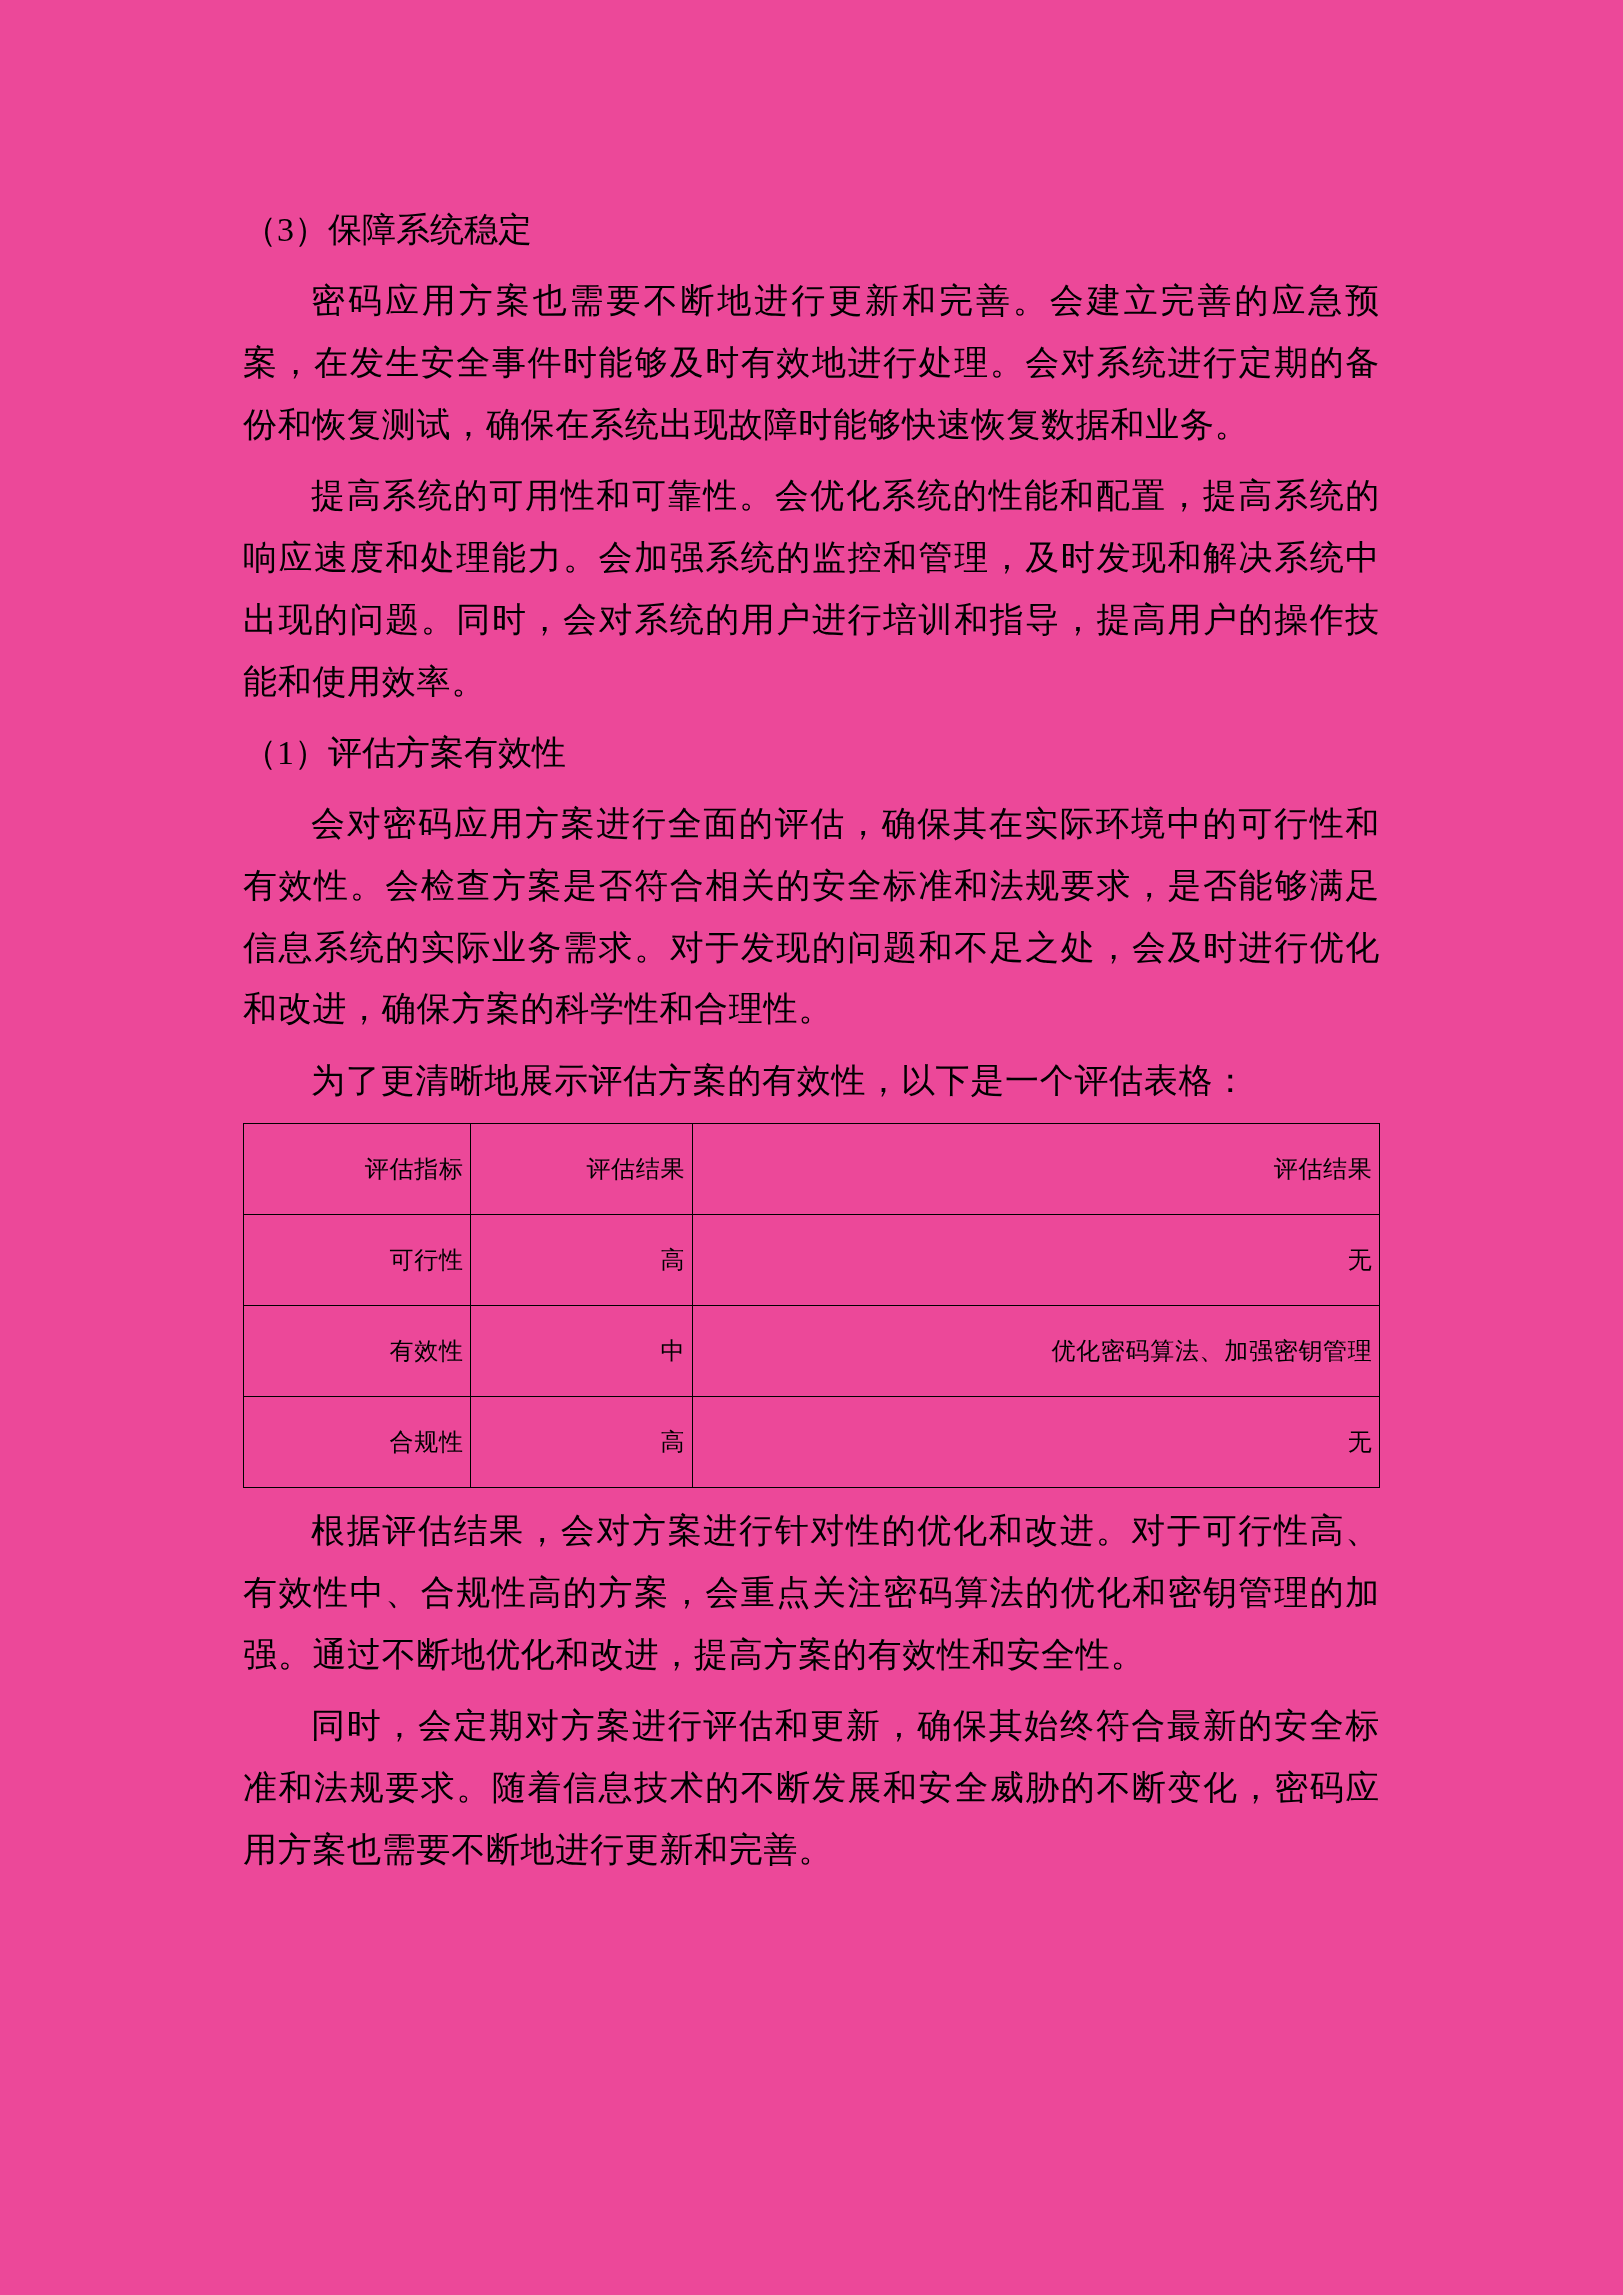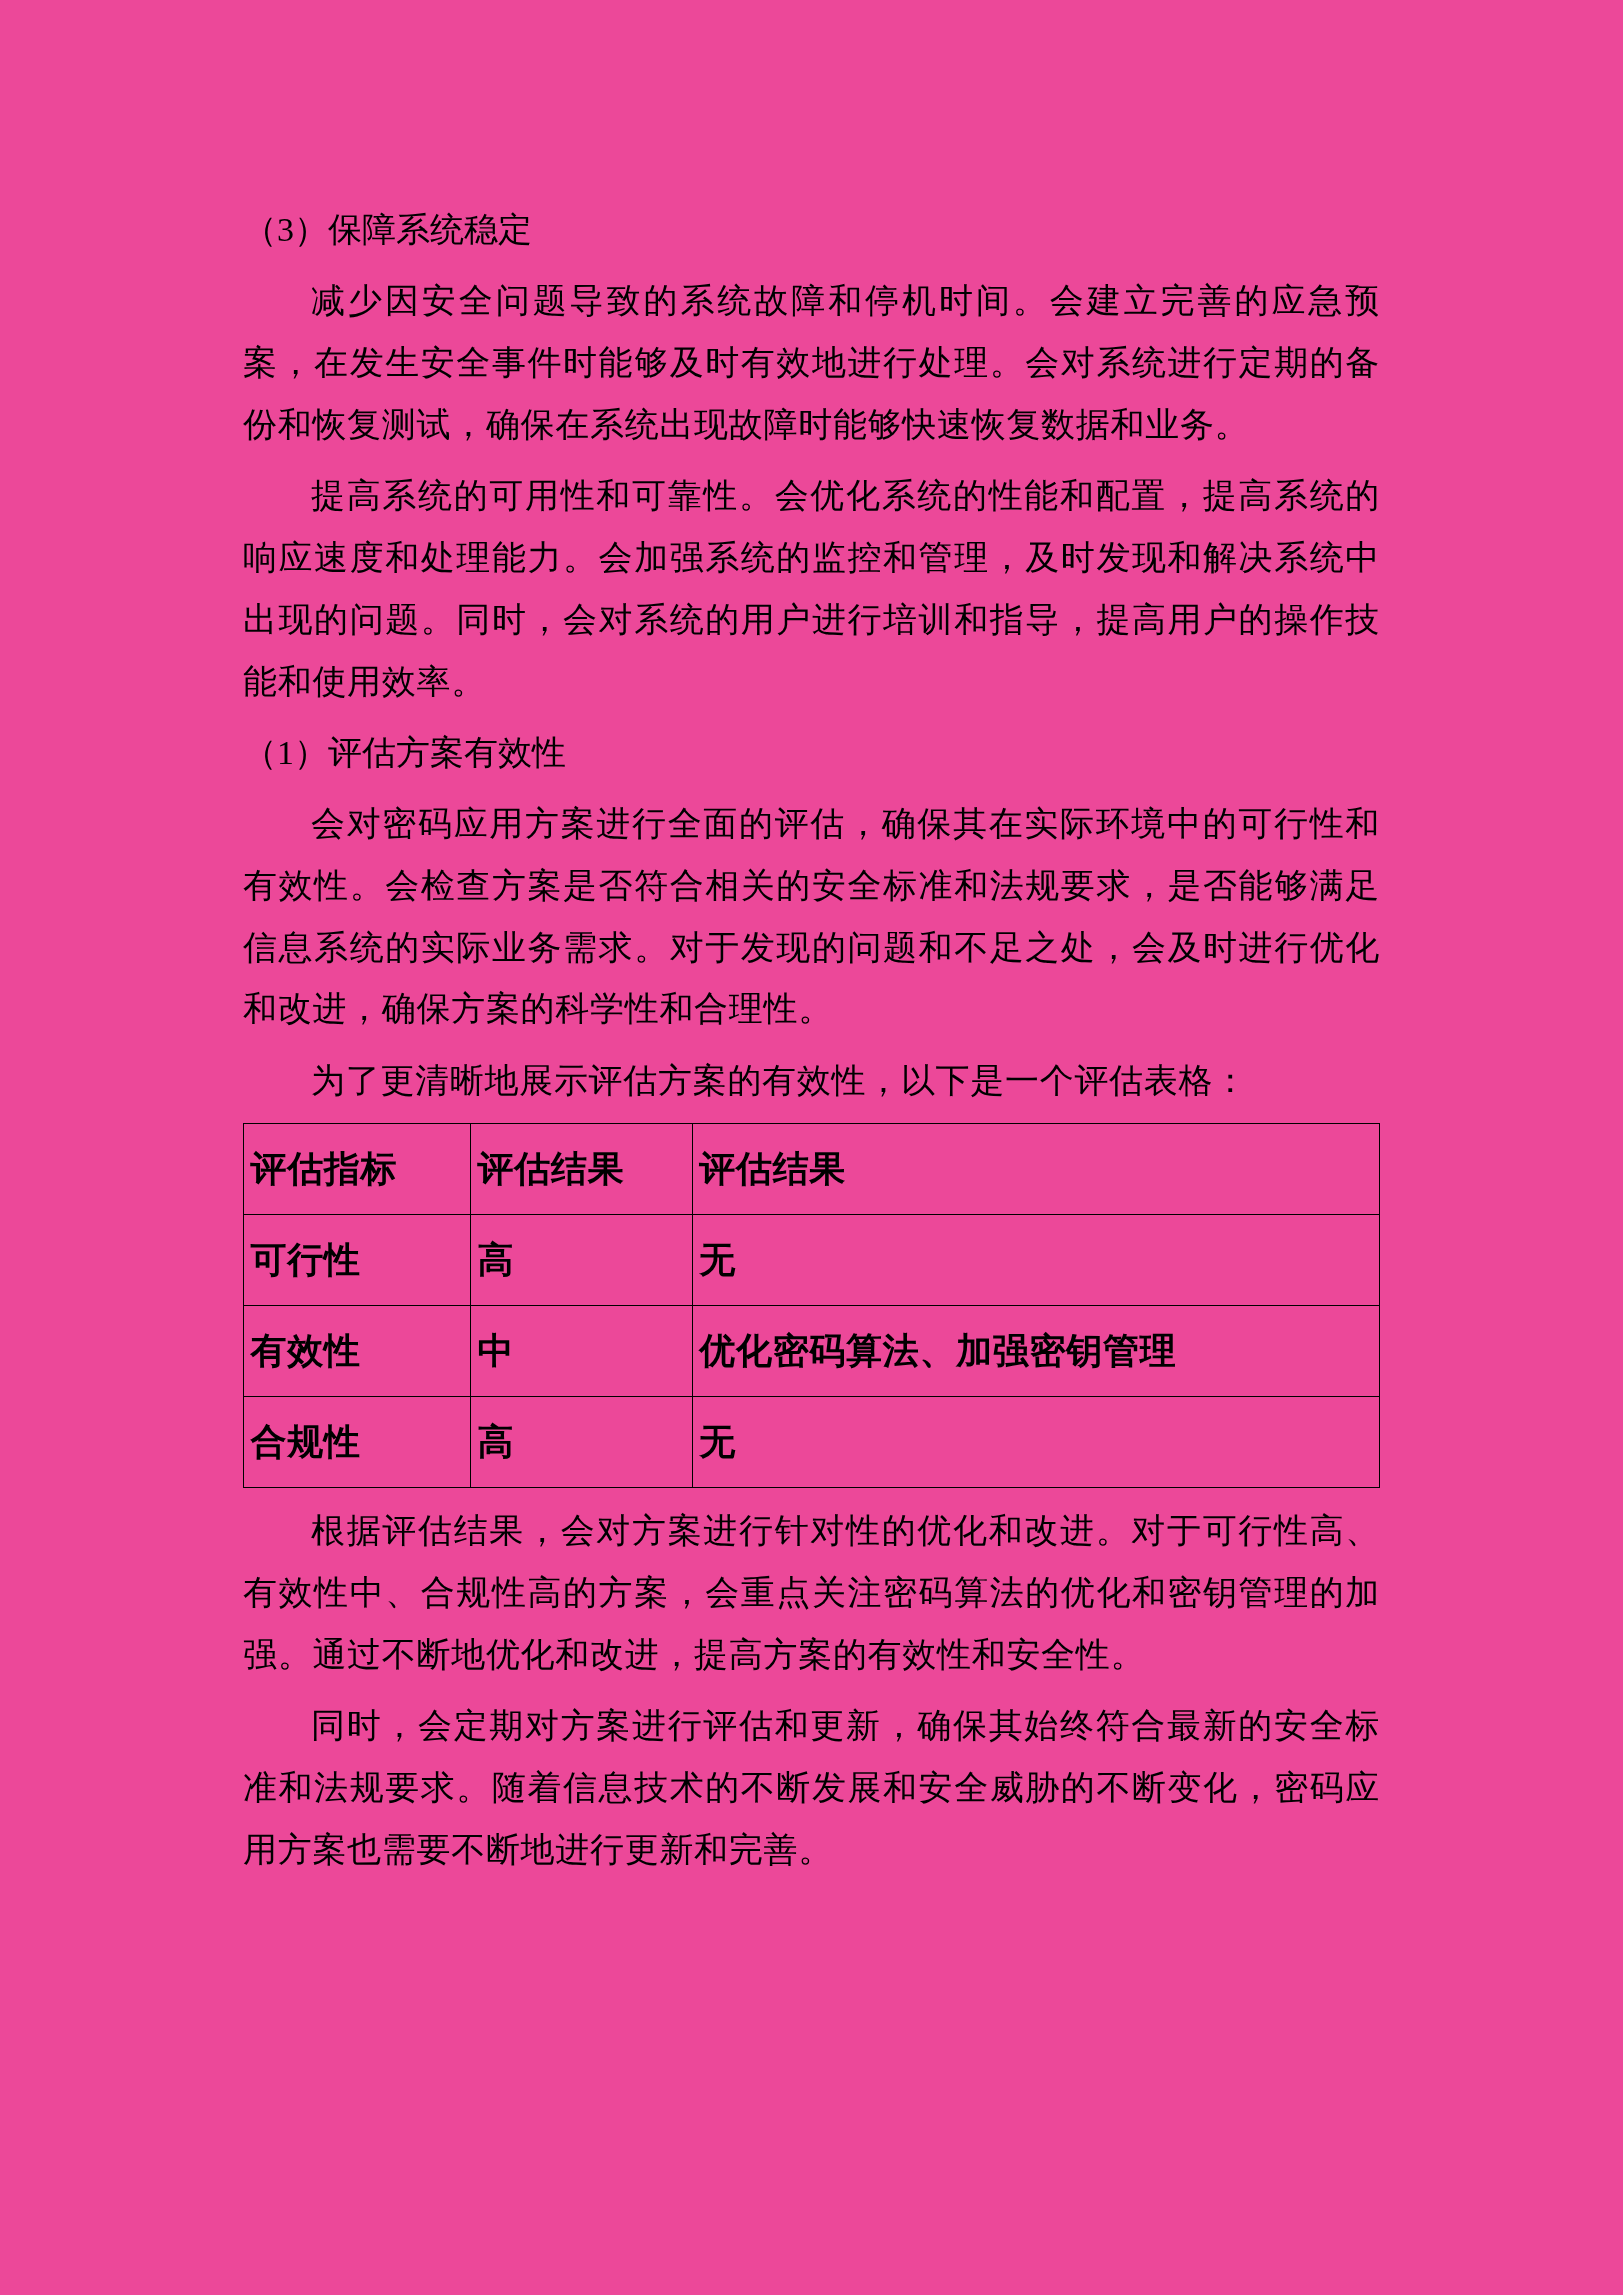--- a/index.html
+++ b/index.html
@@ -38,41 +38,41 @@
   }
   table.eval {
     width: 100%;
     border-collapse: collapse;
     margin: 11.8px 0;
     table-layout: fixed;
   }
   table.eval th,
   table.eval td {
     border: 1.3px solid #000000;
-    font-size: 36px;
-    font-weight: bold;
-    text-align: left;
+    font-size: 24px;
+    font-weight: normal;
+    text-align: right;
     vertical-align: middle;
     height: 90px;
     padding: 0 6.5px;
     letter-spacing: 0.7px;
   }
   .col-1 { width: 19.5%; }
   .col-2 { width: 19%; }
   .col-3 { width: 61.5%; }
 </style>
 </head>
 <body>
 
 <div class="page">
 
   <div class="heading">（3）保障系统稳定</div>
 
 
-  <p class="body">减少因安全问题导致的系统故障和停机时间。会建立完善的应急预案，在发生安全事件时能够及时有效地进行处理。会对系统进行定期的备份和恢复测试，确保在系统出现故障时能够快速恢复数据和业务。</p>
+  <p class="body">密码应用方案也需要不断地进行更新和完善。会建立完善的应急预案，在发生安全事件时能够及时有效地进行处理。会对系统进行定期的备份和恢复测试，确保在系统出现故障时能够快速恢复数据和业务。</p>
 
   <p class="body">提高系统的可用性和可靠性。会优化系统的性能和配置，提高系统的响应速度和处理能力。会加强系统的监控和管理，及时发现和解决系统中出现的问题。同时，会对系统的用户进行培训和指导，提高用户的操作技能和使用效率。</p>
 
 
   <div class="heading">（1）评估方案有效性</div>
 
   <p class="body">会对密码应用方案进行全面的评估，确保其在实际环境中的可行性和有效性。会检查方案是否符合相关的安全标准和法规要求，是否能够满足信息系统的实际业务需求。对于发现的问题和不足之处，会及时进行优化和改进，确保方案的科学性和合理性。</p>
 
   <p class="body">为了更清晰地展示评估方案的有效性，以下是一个评估表格：</p>
 

